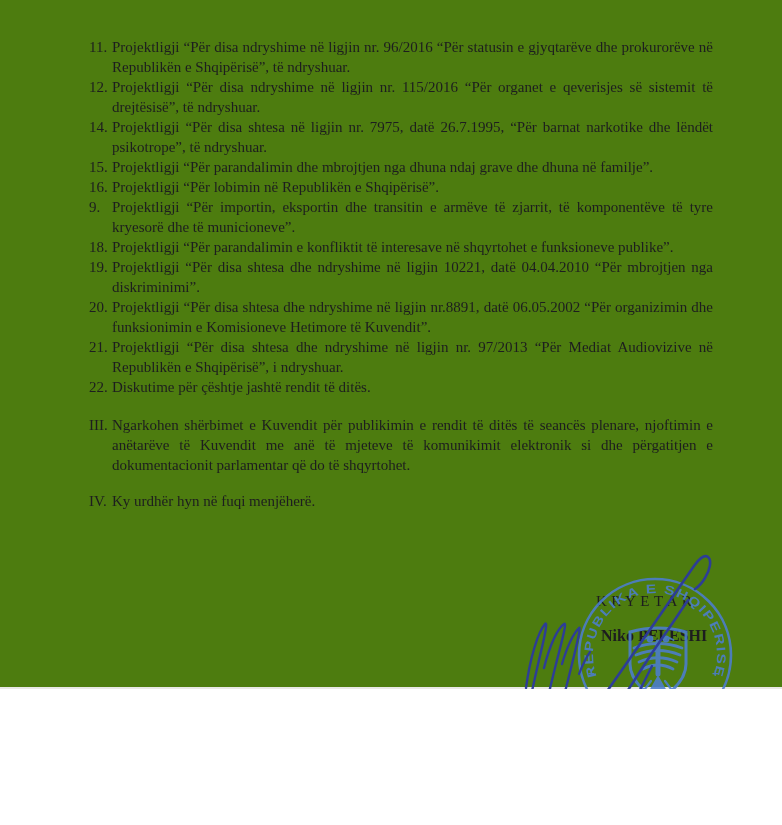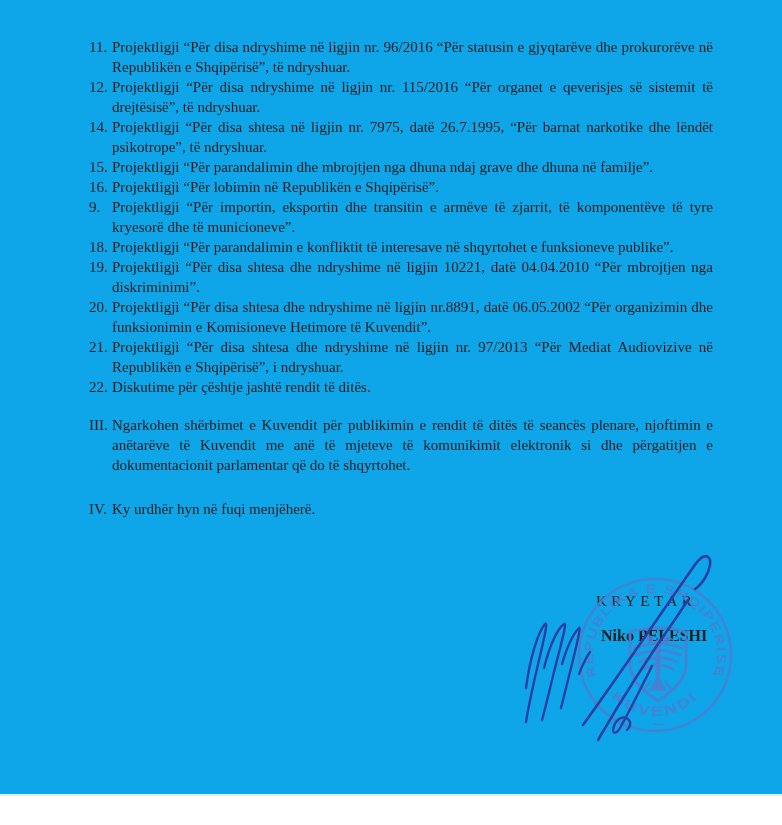--- a/index.html
+++ b/index.html
@@ -1,32 +1,32 @@
 <!DOCTYPE html>
 <html><head>
 <meta charset="utf-8">
 <style>
   html,body { margin:0; padding:0; background:#ffffff; }
   .page {
     position:relative;
-    width:782px; height:796px;
-    background:#0ea5e9;
+    width:782px; height:689px;
+    background:#4d7c0f;
     font-family:"Liberation Serif", serif;
     color:#1d1d1f;
     overflow:hidden;
   }
   .content {
     position:absolute; left:89px; top:37px; width:624px;
     font-size:15px; line-height:20px;
   }
   .item { display:flex; }
   .item .num { flex:0 0 23px; white-space:nowrap; }
   .item .txt { flex:1; text-align:justify;font-family:Liberation Serif, serif; }
   .sections { margin-top:18px; }
-  .section + .section { margin-top:24px; }
+  .section + .section { margin-top:16px; }
   .sig-title {
     position:absolute; left:596px; top:593px;
     font-size:15px; letter-spacing:4.5px; z-index:1;
   }
   .sig-name {
     position:absolute; left:601px; top:627px;
     font-size:16px; font-weight:bold; z-index:1;
   }
   .overlay {
     position:absolute; left:480px; top:540px; z-index:2;

